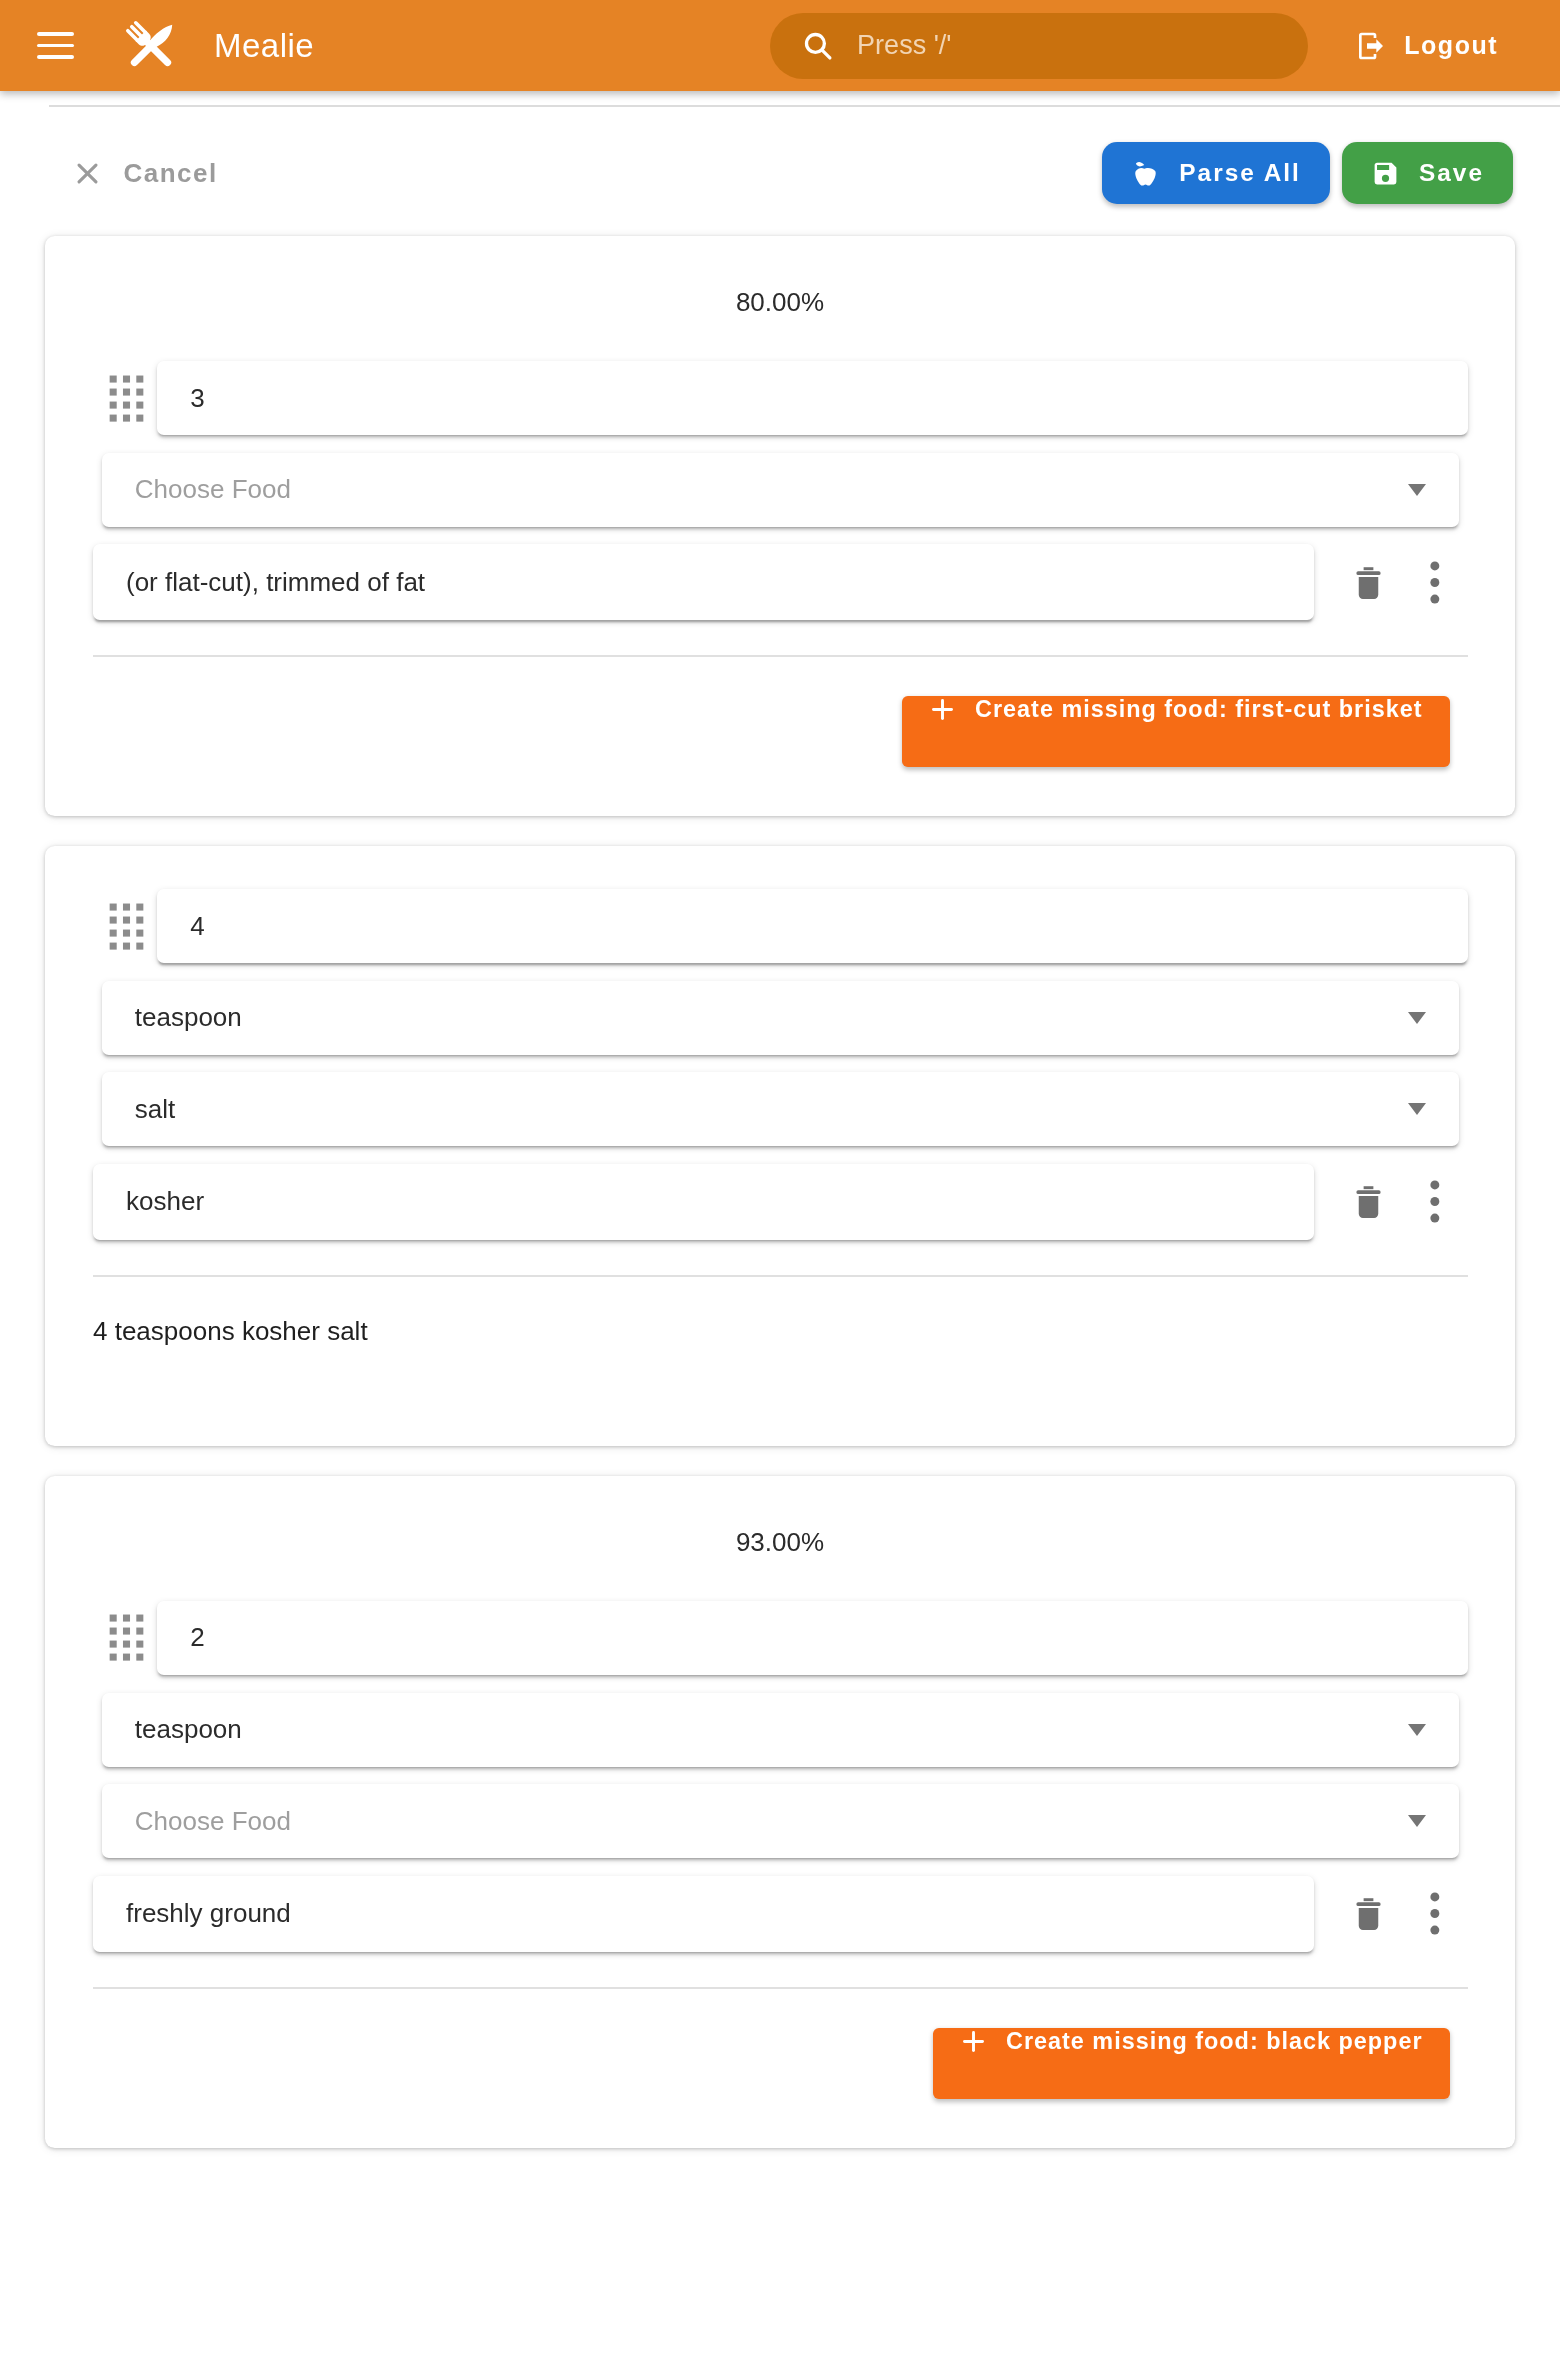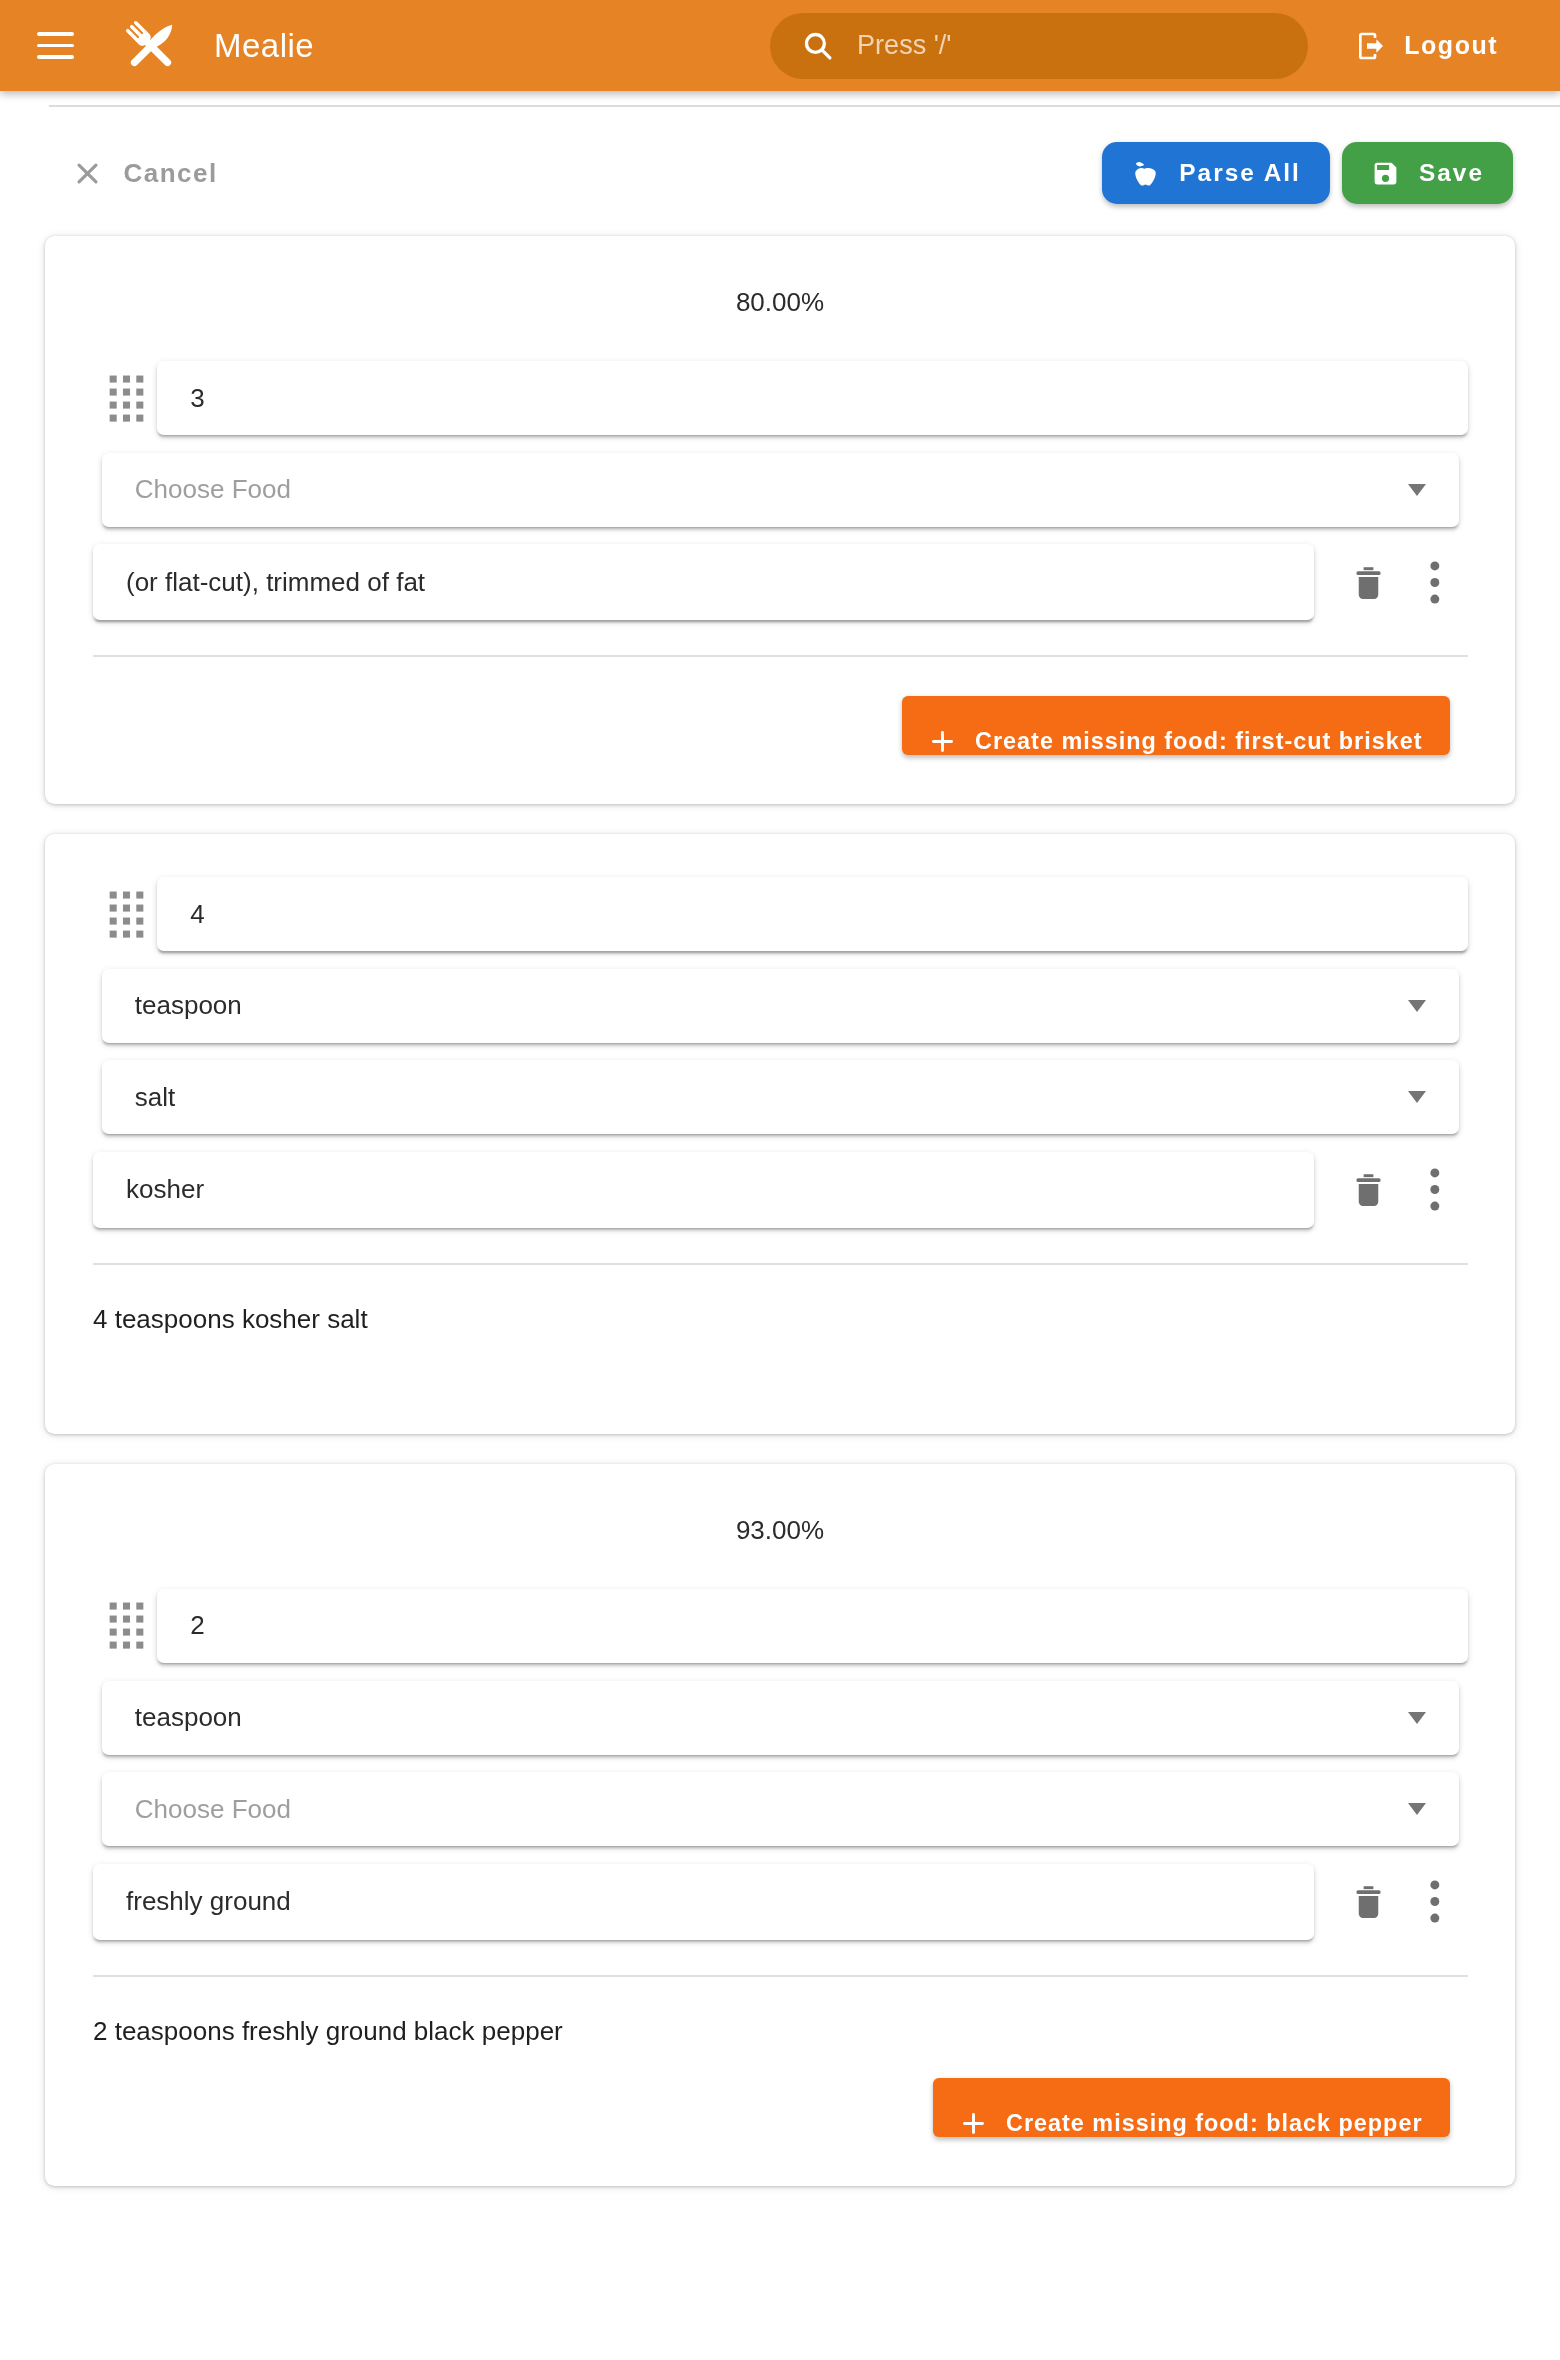--- a/index.html
+++ b/index.html
@@ -69,22 +69,22 @@
   .dd-arrow{ width:0; height:0; border-left:9.8px solid transparent; border-right:9.8px solid transparent; border-top:12.7px solid #757575; }
   .note-row{ display:flex; align-items:center; margin:0 0 35px 1px; }
   .note-field{ flex:1; height:76px; }
   .icon-btn{ cursor:pointer; flex:none; display:flex; align-items:center; justify-content:center; }
   .trash-btn{ margin-left:35px; }
   .kebab-btn{ margin:0 27px 0 41px; }
   .divider{ height:2px; background:#e0e0e0; margin:0 0 39px 1px; }
   .original-text{ font-size:26px; color:#1f1f1f; margin:0 0 31px 1px; line-height:31px; }
   .create-row{ display:flex; justify-content:flex-end; padding-right:18.5px; }
   .create-btn{
-    background:var(--create-food,#F66C15); border:none; border-radius:5.9px; height:59px;
-    display:flex; align-items:flex-end; gap:19.5px; padding:0 27px; color:#fff;
+    background:var(--create-food,#F66C15); border:none; border-radius:5.9px; height:71px;
+    display:flex; align-items:flex-start; gap:19.5px; padding:0 27px; color:#fff;
     font-family:inherit; font-size:23.4px; font-weight:bold; letter-spacing:1px; cursor:pointer;
     box-shadow:0 2.9px 4.9px rgba(0,0,0,.25);
   }
 </style>
 </head>
 <body>
 
 <header class="app-bar">
   <div class="menu-btn">
     <div class="bar"></div>
@@ -307,21 +307,20 @@
     </span>
     <span class="icon-btn kebab-btn">
       <svg width="11.7" height="45" viewBox="0 0 12 46" fill="#6f6f6f">
         <circle cx="6" cy="6" r="4.6"></circle>
           <circle cx="6" cy="23" r="4.6"></circle>
           <circle cx="6" cy="40" r="4.6"></circle>
       </svg>
     </span>
   </div>
   <div class="divider"></div>
-  <p class="original-text">2 teaspoons freshly ground black pepper</p>
   <div class="create-row">
     <button class="create-btn">
       <svg width="27" height="27" viewBox="0 0 24 24" fill="none" stroke="#fff" stroke-width="2.6" stroke-linecap="round">
         <line x1="12" y1="4" x2="12" y2="20"></line>
           <line x1="4" y1="12" x2="20" y2="12"></line>
       </svg>
       <span>Create missing food: black pepper</span>
     </button>
   </div>
 </section>

